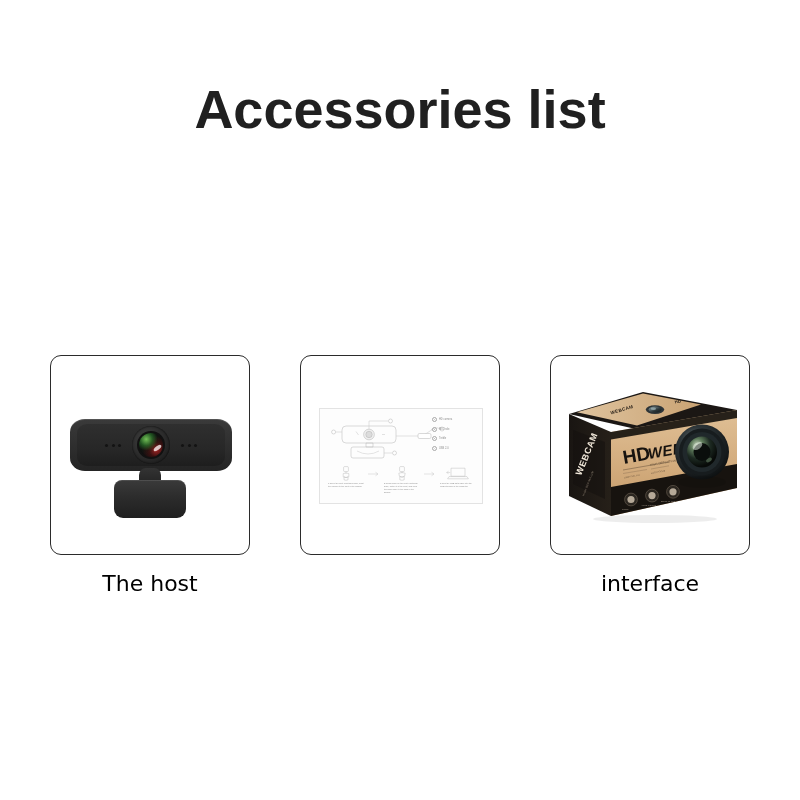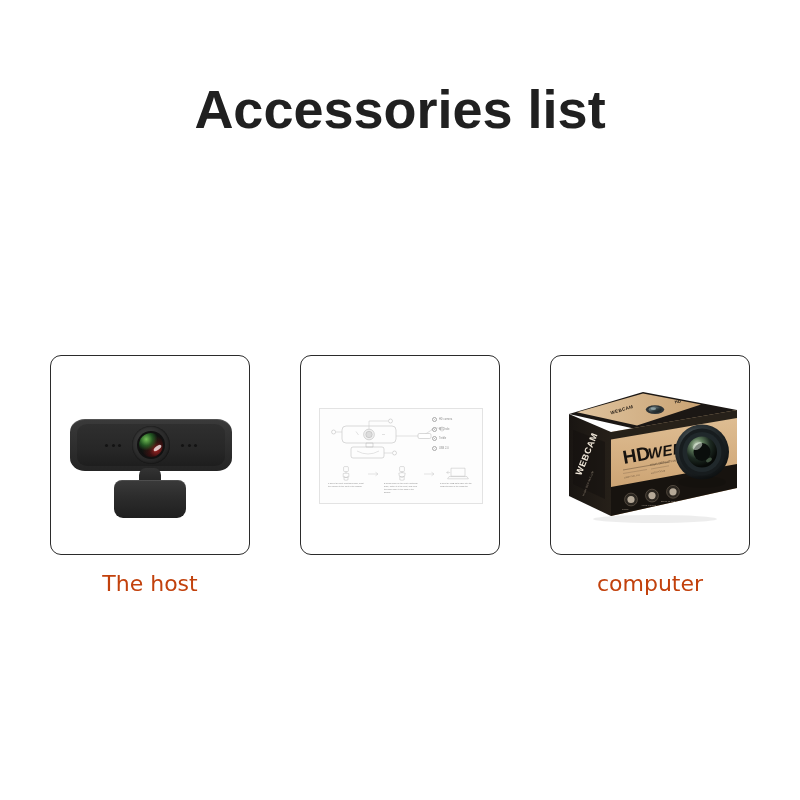--- a/index.html
+++ b/index.html
@@ -35,21 +35,21 @@
     border-radius:11px;
     background:#ffffff;
     position:relative;
     overflow:hidden;
   }
   .caption {
     margin-top:16px;
     text-align:center;
     font-size:22px;
     font-weight:400;
-    color:#c2410c;
+    color:#000000;
     font-family:"DejaVu Sans", sans-serif;
     white-space:nowrap;
   }
 
   
   .cam-stage { position:absolute; inset:0; }
   .cam-body {
     position:absolute; left:19px; top:63px;
     width:162px; height:52px;
     background:linear-gradient(180deg,#3a3a3a 0%,#313131 38%,#242424 100%);
@@ -402,17 +402,17 @@
                   <circle cx="122" cy="135.8" r="3.6" fill="#d8cbb6" opacity="0.8"></circle>
                   <text x="110" y="146" fill="#9c9183" font-family="Liberation Sans, sans-serif" font-size="2.3">BUILT-IN MIC</text>
                 </g>
               </g>
             </g>
 
             <ellipse cx="104" cy="163" rx="62" ry="4" fill="#000" opacity="0.07"></ellipse>
           </svg>
         </div>
       </div>
-      <div class="caption">computer</div>
+      <div class="caption">interface</div>
     </div>
 
   </div>
 </div>
 
 </body></html>

